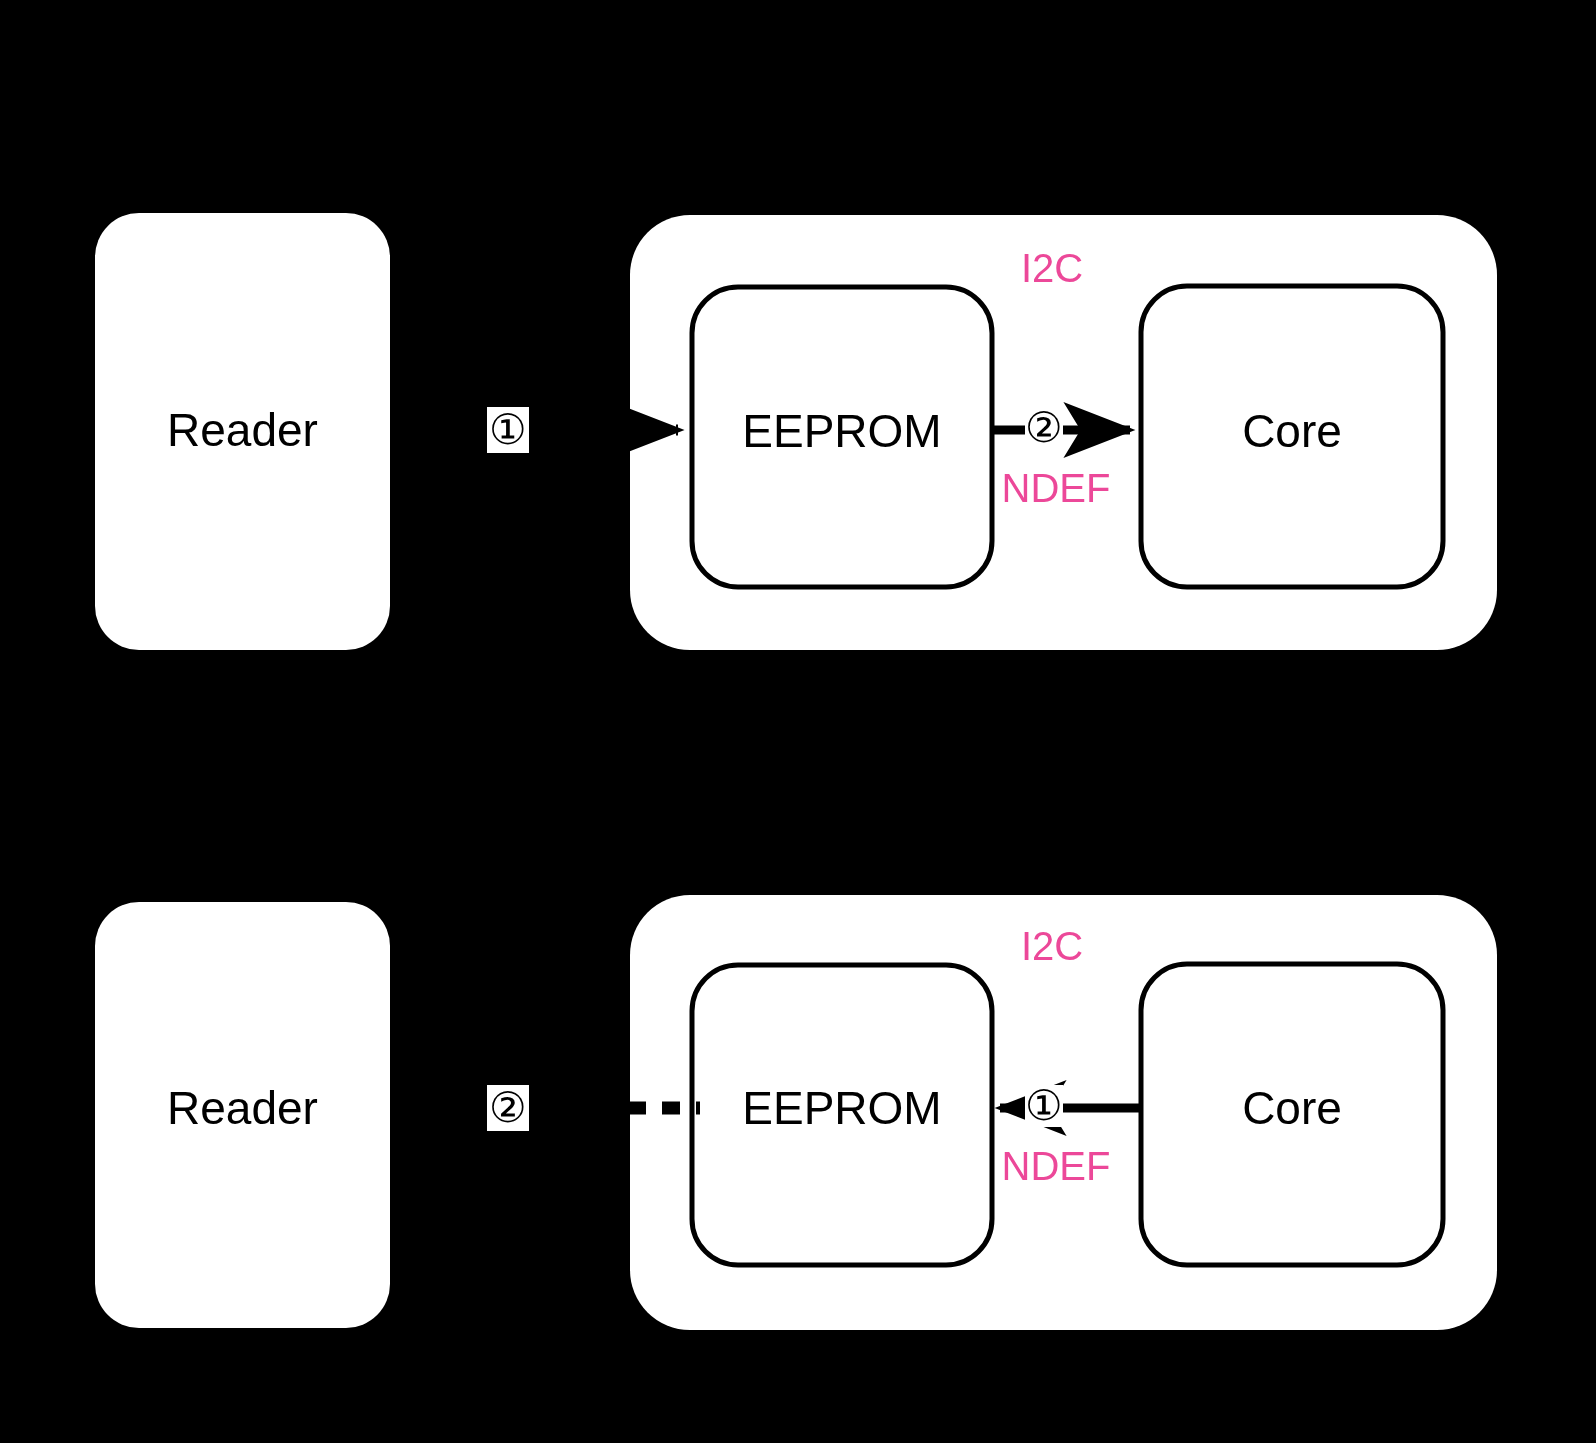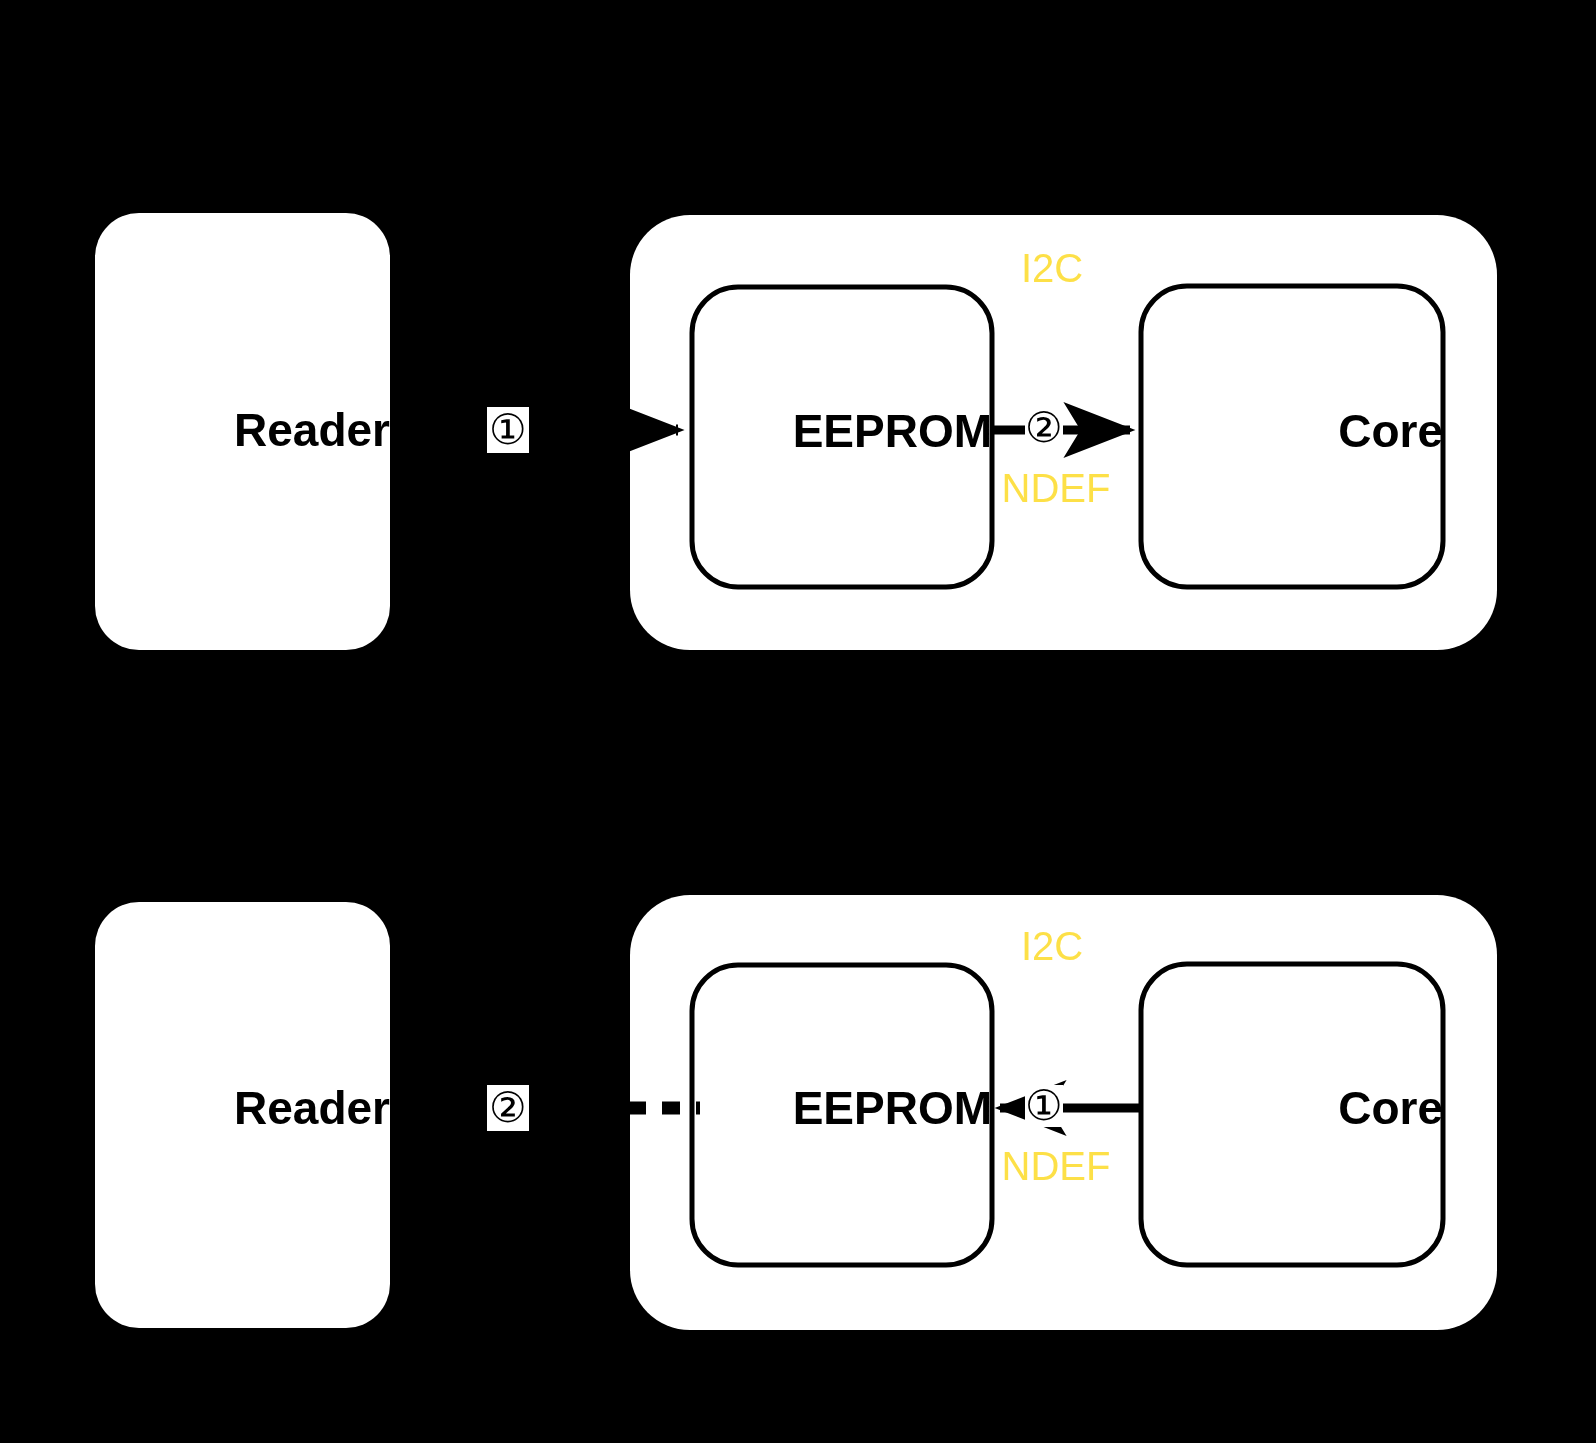--- a/index.html
+++ b/index.html
@@ -25,28 +25,27 @@
     top: 0;
     width: 1596px;
     height: 1443px;
   }
   .box-label {
     position: absolute;
     font-size: 46px;
     color: #000000;
     font-family: "Liberation Sans", sans-serif;
     white-space: nowrap;
-    text-align: right;
+    text-align: center;
     line-height: 1;
-    font-weight: bold;
   }
   .edge-label {
     position: absolute;
     font-size: 40px;
-    color: #fde047;
+    color: #ec4899;
     font-family: "Liberation Sans", sans-serif;
     white-space: nowrap;
     text-align: center;
     line-height: 1;
   }
   .step-badge {
     position: absolute;
     background: #ffffff;
     color: #000000;
     font-size: 42px;

